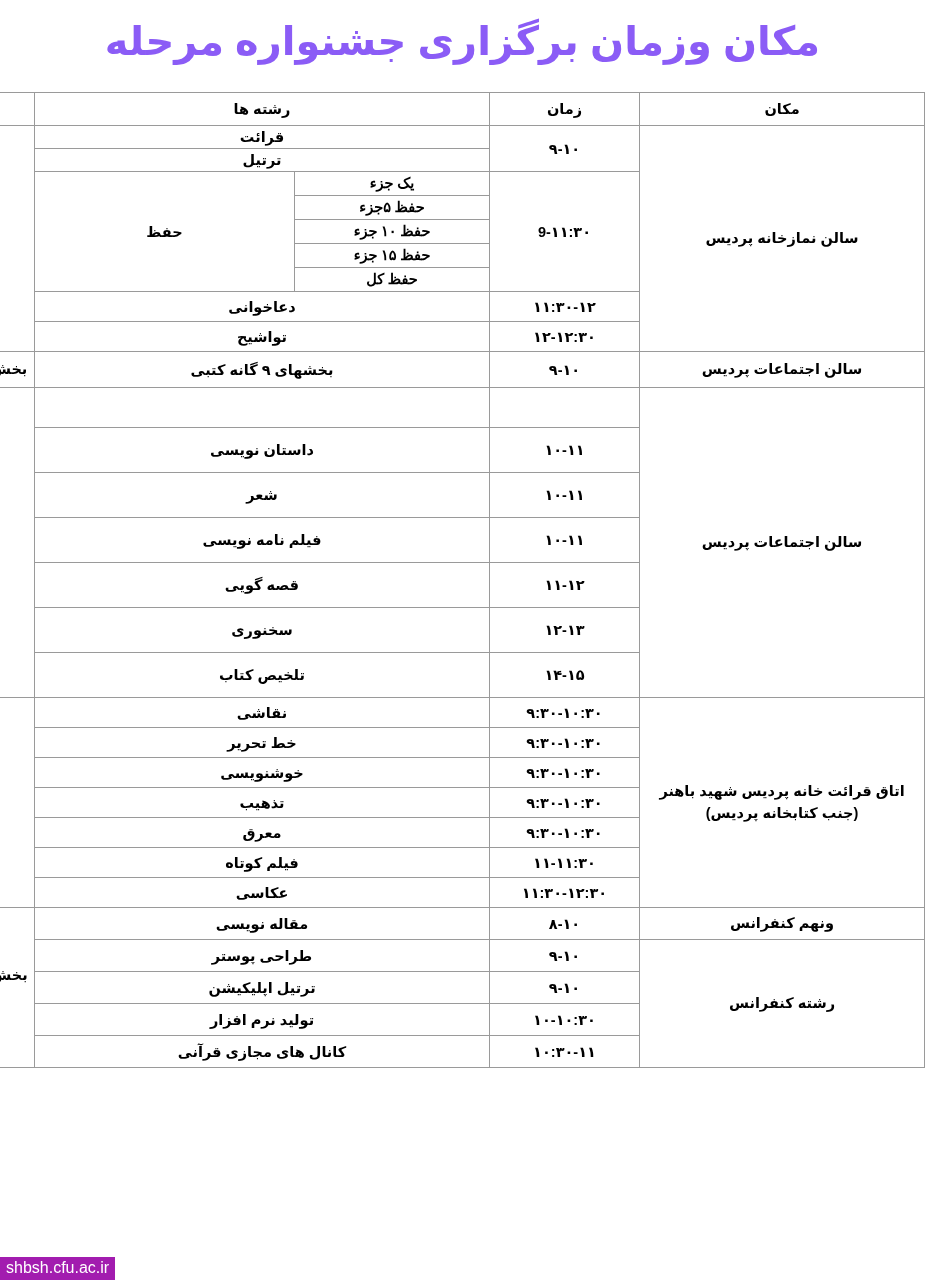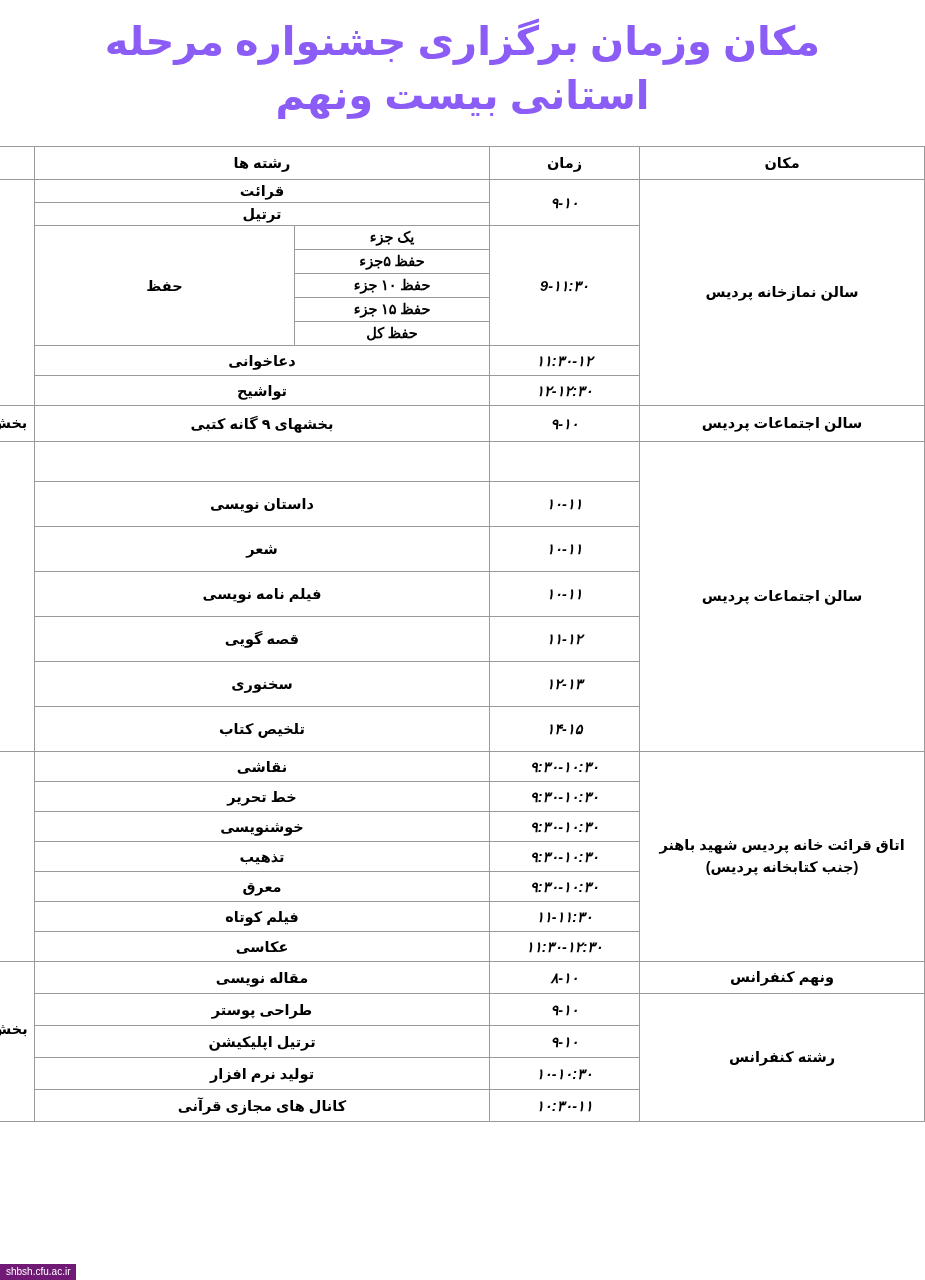--- a/index.html
+++ b/index.html
@@ -57,21 +57,20 @@
     font-size: 15px;
     line-height: 1.5;
   }
   td.section {
     font-size: 15px;
     line-height: 1.6;
   }
   td.time {
     font-size: 13.5px;
     letter-spacing: 0.4px;
-    font-style: italic;
   }
   td.field {
     font-size: 15px;
   }
   td.sub {
     font-size: 14px;
     font-family: Liberation Serif, serif;
   }
   td.grouplbl {
     font-size: 15px;
@@ -79,37 +78,36 @@
   .col-place { width: 285px; }
   .col-time { width: 150px; }
   .col-field-a { width: 195px; }
   .col-field-b { width: 260px; }
   .col-section { width: 155px; }
   .row-h { height: 30px; }
   .watermark {
     position: absolute;
     left: 0;
     bottom: 0;
-    background: #701a75;
+    background: #a21caf;
     color: #ffffff;
-    font-size: 10px;
+    font-size: 16px;
     padding: 2px 6px 3px 6px;
     direction: ltr;
     font-family: "Liberation Sans", sans-serif;
   }
   .watermark .w1 { color: #ffffff; }
 </style>
 </head>
 <body>
 
 <div class="page">
 
   <div class="title">
     <span>مکان وزمان برگزاری جشنواره مرحله</span>
-    <span class="line2">استانی بیست ونهم</span>
   </div>
 
   <table class="sched">
     <colgroup>
       <col class="col-place">
       <col class="col-time">
       <col class="col-field-a">
       <col class="col-field-b">
       <col class="col-section">
     </colgroup>

